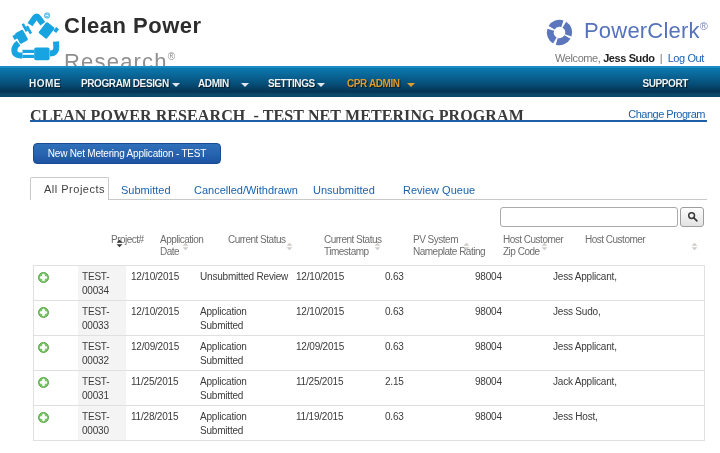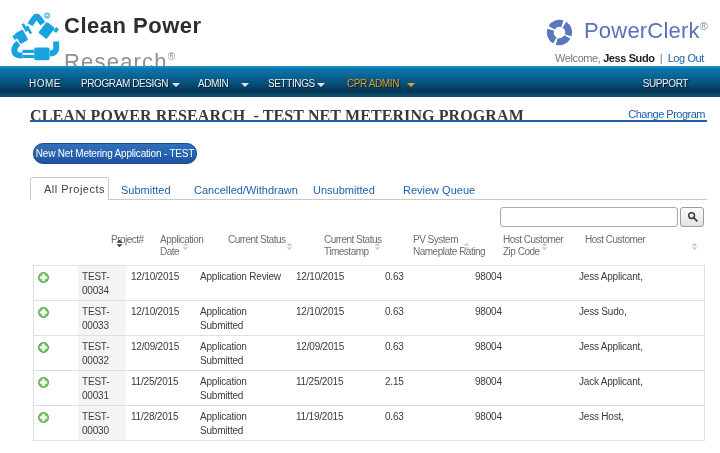--- a/index.html
+++ b/index.html
@@ -10,46 +10,46 @@
 #cleanpower { position:absolute; left:64px; top:13px; font-size:22px; font-weight:bold; color:#2d2d2d; letter-spacing:0.5px; }
 #research { position:absolute; left:64px; top:49px; font-size:22px; color:#8f8f8f; letter-spacing:1.2px; }
 #pctext { position:absolute; left:584px; top:18px; font-size:22px; font-weight:normal; color:#5572bb; letter-spacing:0.2px; }
 #welcome { position:absolute; right:16px; top:52px; font-size:11px; color:#777; letter-spacing:-0.4px; }
 #welcome b { color:#222; font-weight:bold; }
 #welcome .lo { color:#1b62ad; }
 
 
 #nav { position:absolute; left:0; top:66px; width:720px; height:31px;
   background:linear-gradient(180deg,#1b8ec7 0%,#1b8ec7 4%,#0c77ab 8%,#0a6a9c 25%,#07517c 55%,#053553 82%,#0d4a6b 93%,#0d4a6b 100%); }
-.nitem { position:absolute; top:78px; font-size:10px; font-weight:normal; color:#eef3f6; letter-spacing:-0.4px; text-shadow:1px 1px 1px rgba(0,0,0,0.65); }
+.nitem { position:absolute; top:78px; font-size:10px; font-weight:bold; color:#eef3f6; letter-spacing:-0.4px; text-shadow:1px 1px 1px rgba(0,0,0,0.65); }
 .ntri { position:absolute; top:83px; width:0; height:0; border-left:4px solid transparent; border-right:4px solid transparent; border-top:4.5px solid #dfe7ec; }
 
 
 #title { position:absolute; left:30px; top:107px; font-size:16px; font-weight:bold; color:#3a3a3a; letter-spacing:0.1px;font-family:Liberation Serif, serif; }
 #chprog { position:absolute; right:15px; top:108px; font-size:11px; color:#1b62ad; letter-spacing:-0.5px; }
 #rule { position:absolute; left:30px; top:120px; width:677px; height:2px; background:#1e5fa8; }
 
-#newbtn { position:absolute; left:33px; top:143px; width:164px; height:21px; border:1px solid #1a4a94; border-radius:10px;
+#newbtn { position:absolute; left:33px; top:143px; width:188px; height:21px; border:1px solid #1a4a94; border-radius:4px;
   background:linear-gradient(180deg,#2f6fba 0%,#2864af 50%,#1d53a0 100%); color:#fff; font-size:10px; letter-spacing:-0.2px; text-align:center; line-height:19px; }
 
 #tabline { position:absolute; left:30px; top:199px; width:677px; height:1px; background:#c9c9c9; }
 #activetab { position:absolute; left:30px; top:177px; width:79px; height:23px; background:#fff; border:1px solid #c9c9c9; border-bottom:none; border-radius:2px 2px 0 0; font-size:11px; color:#3f3f3f; text-align:left; padding-left:13px; line-height:22px; letter-spacing:0.5px; }
 .tab { position:absolute; top:184px; font-size:11px; color:#1b62ad; }
 
 #searchbox { position:absolute; left:500px; top:207px; width:178px; height:20px; border:1px solid #ababab; border-radius:3px; background:#fff; }
 #searchbtn { position:absolute; left:680px; top:207px; width:24px; height:20px; border:1px solid #9d9d9d; border-radius:3px; background:linear-gradient(180deg,#fdfdfd,#e3e3e3); }
 
 
 .hd { position:absolute; top:234px; font-size:10px; color:#6e6e6e; line-height:12px; letter-spacing:-0.5px;margin-left:28px; }
 .sort { position:absolute; }
 #projshade { position:absolute; left:78px; top:266px; width:48px; height:174px; background:#f4f4f4; }
 #tbody { position:absolute; left:33px; top:265px; width:672px; border:1px solid #e0e0e0; border-bottom:none; }
 .row { position:relative; width:100%; height:35px; border-bottom:1px solid #e0e0e0; }
 .row .cell { position:absolute; font-size:10px; color:#3b3b3b; line-height:14px; top:4px; letter-spacing:-0.2px; }
-.c1 { left:48px; } .c2 { left:97px; } .c3 { left:166px; } .c4 { left:262px; } .c5 { left:351px; } .c6 { left:441px; } .c7 { left:545px; }
+.c1 { left:48px; } .c2 { left:97px; } .c3 { left:166px; } .c4 { left:262px; } .c5 { left:351px; } .c6 { left:441px; } .c7 { left:519px; }
 .gicon { position:absolute; left:4px; top:6px; }
 </style>
 </head>
 <body>
 
 <svg class="abs" style="left:10px;top:10px;" width="52" height="52" viewBox="0 0 52 52">
   <g stroke="#17a4e0" stroke-width="6" fill="none">
     <path d="M20 14.6 L24.2 8.6 Q26.5 4.6 28.8 8.4 L32.8 13.8"></path>
     <path d="M8.5 33.2 Q4.2 36.5 4.3 40.5 Q4.4 45.3 10.5 45.5 L12.5 45.5"></path>
     <path d="M39.8 43.5 Q46.5 43.5 46.3 36.8 L46 31.5"></path>
@@ -141,21 +141,21 @@
 
 <div id="projshade"></div>
 <div id="tbody">
   <div class="row">
     <svg class="gicon" width="11" height="11" viewBox="0 0 11 11">
         <circle cx="5.5" cy="5.5" r="5" fill="#7cc46a" stroke="#58a948" stroke-width="1"></circle>
         <path d="M5.5 3.1 V7.9 M3.1 5.5 H7.9" stroke="#fff" stroke-width="2.6" stroke-linecap="round"></path>
       </svg>
     <div class="cell c1">TEST-<br>00034</div>
     <div class="cell c2">12/10/2015</div>
-    <div class="cell c3">Application Review</div>
+    <div class="cell c3">Unsubmitted Review</div>
     <div class="cell c4">12/10/2015</div>
     <div class="cell c5">0.63</div>
     <div class="cell c6">98004</div>
     <div class="cell c7">Jess Applicant,</div>
   </div>
   <div class="row">
     <svg class="gicon" width="11" height="11" viewBox="0 0 11 11">
         <circle cx="5.5" cy="5.5" r="5" fill="#7cc46a" stroke="#58a948" stroke-width="1"></circle>
         <path d="M5.5 3.1 V7.9 M3.1 5.5 H7.9" stroke="#fff" stroke-width="2.6" stroke-linecap="round"></path>
       </svg>

